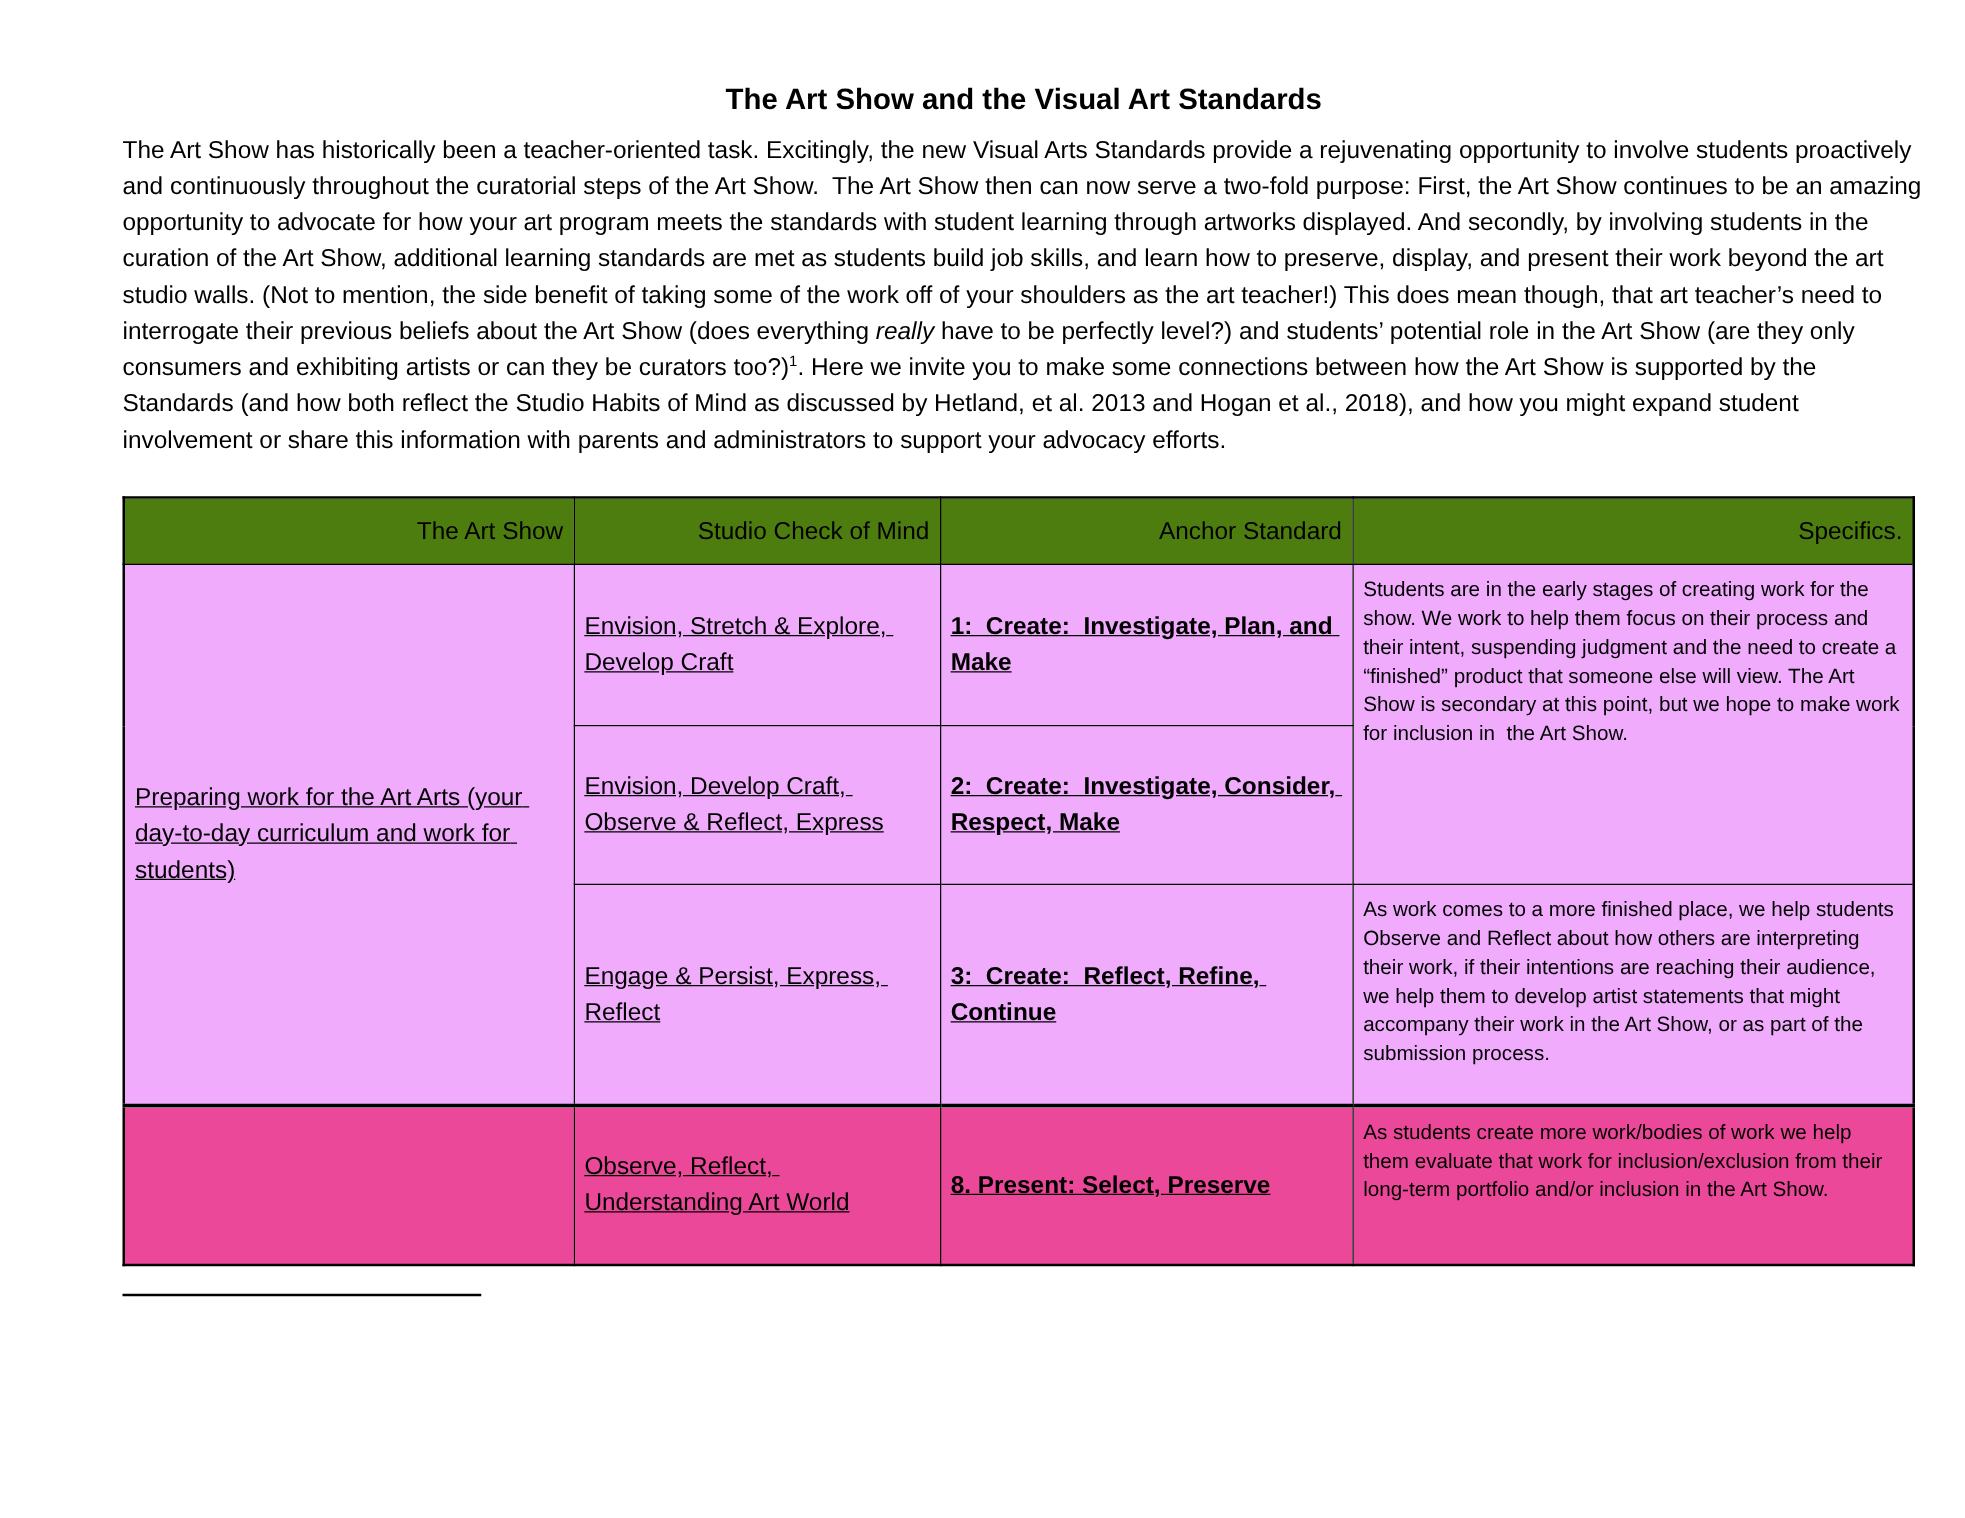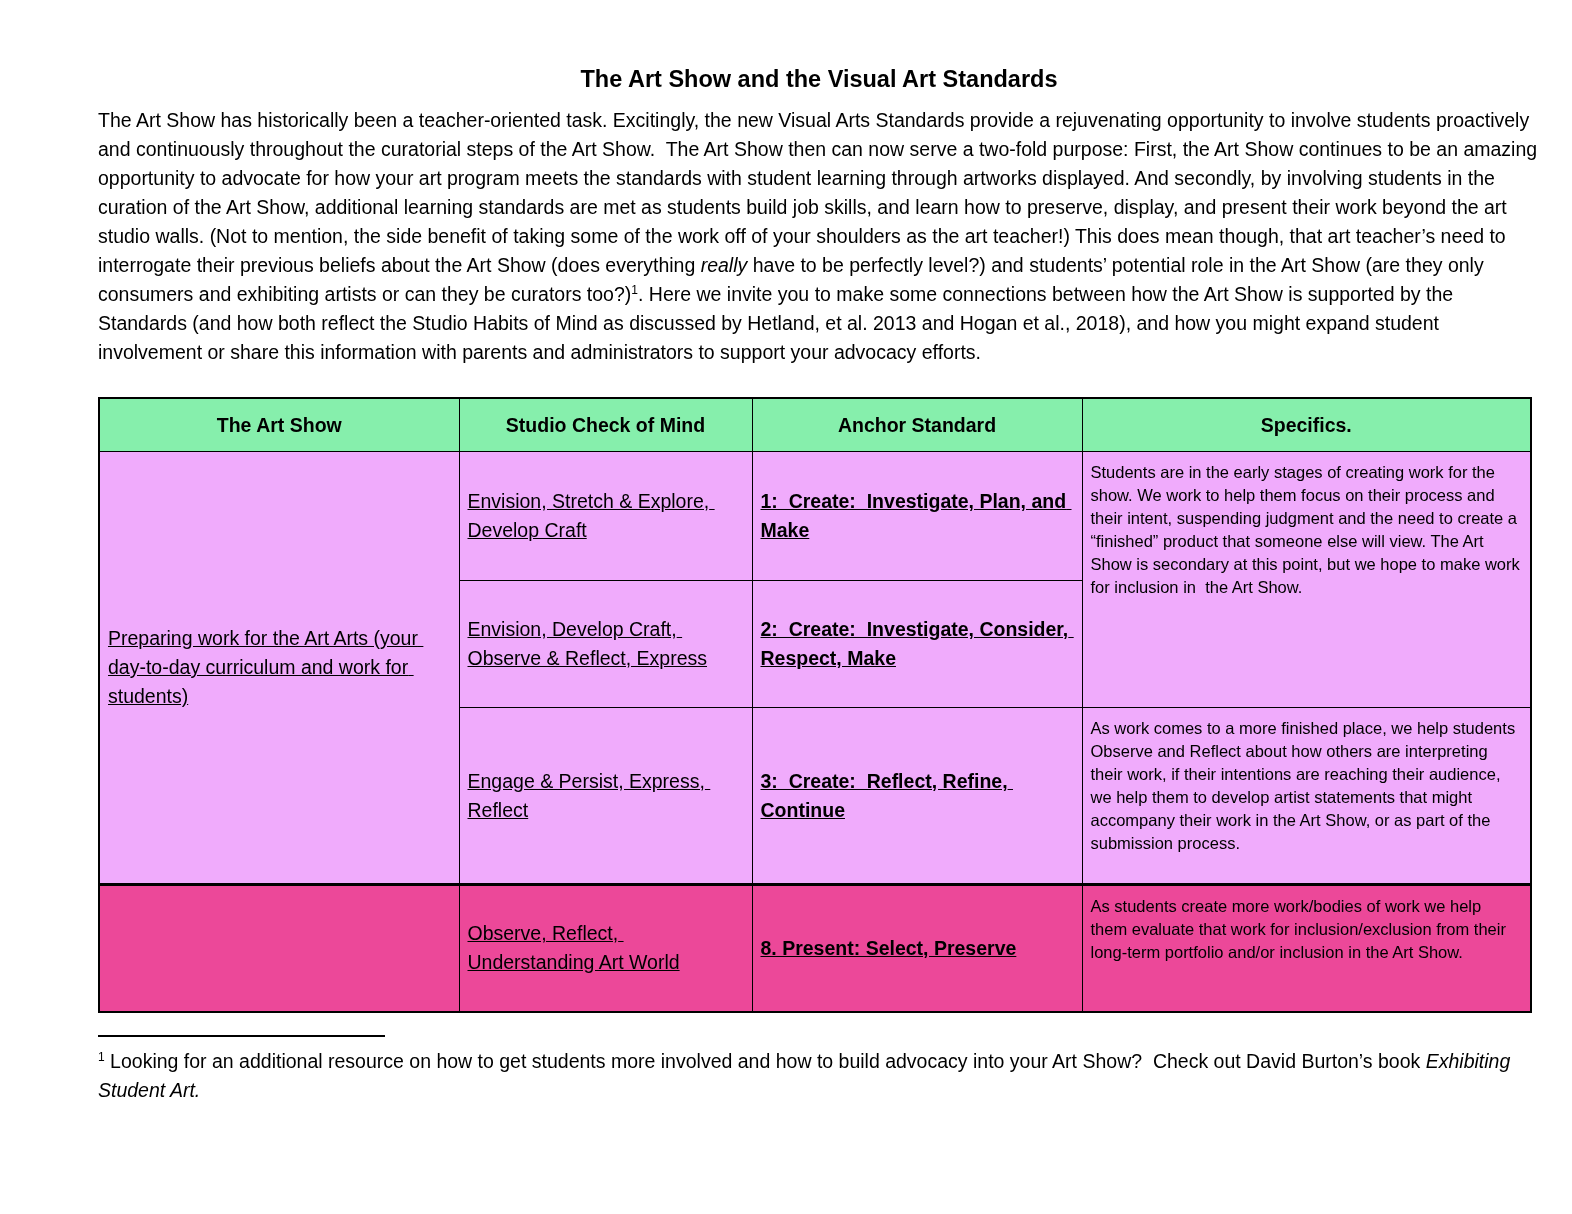--- a/index.html
+++ b/index.html
@@ -46,24 +46,24 @@
     width: 1432px;
     border: 2px solid #000000;
   }
   table.standards th,
   table.standards td {
     border: 1.5px solid #000000;
     white-space: pre-wrap;
     overflow: hidden;
   }
   table.standards th {
-    background: #86efac;
-    font-weight: bold;
+    background: #4d7c0f;
+    font-weight: normal;
     font-size: 19.5px;
-    text-align: center;
+    text-align: right;
     vertical-align: middle;
     padding: 4px 8px;
     height: 44px;
   }
   th.anchor-head { font-size: 21.5px; }
   td.mid {
     vertical-align: middle;
     padding: 4px 8px;
     font-size: 19.5px;
     line-height: 29px;
@@ -137,15 +137,14 @@
         <td class="mid"></td>
         <td class="mid">Observe, Reflect, Understanding Art World</td>
         <td class="mid bold">8. Present: Select, Preserve</td>
         <td class="spec">As students create more work/bodies of work we help them evaluate that work for inclusion/exclusion from their long-term portfolio and/or inclusion in the Art Show.</td>
       </tr>
     </tbody>
   </table>
 
   <div class="footnote-sep"></div>
 
-  <p class="footnote"><sup class="fn-ref">1</sup><span> Looking for an additional resource on how to get students more involved and how to build advocacy into your Art Show?  Check out David Burton’s book </span><em>Exhibiting Student Art.</em></p>
 
 </div>
 
 </body></html>

